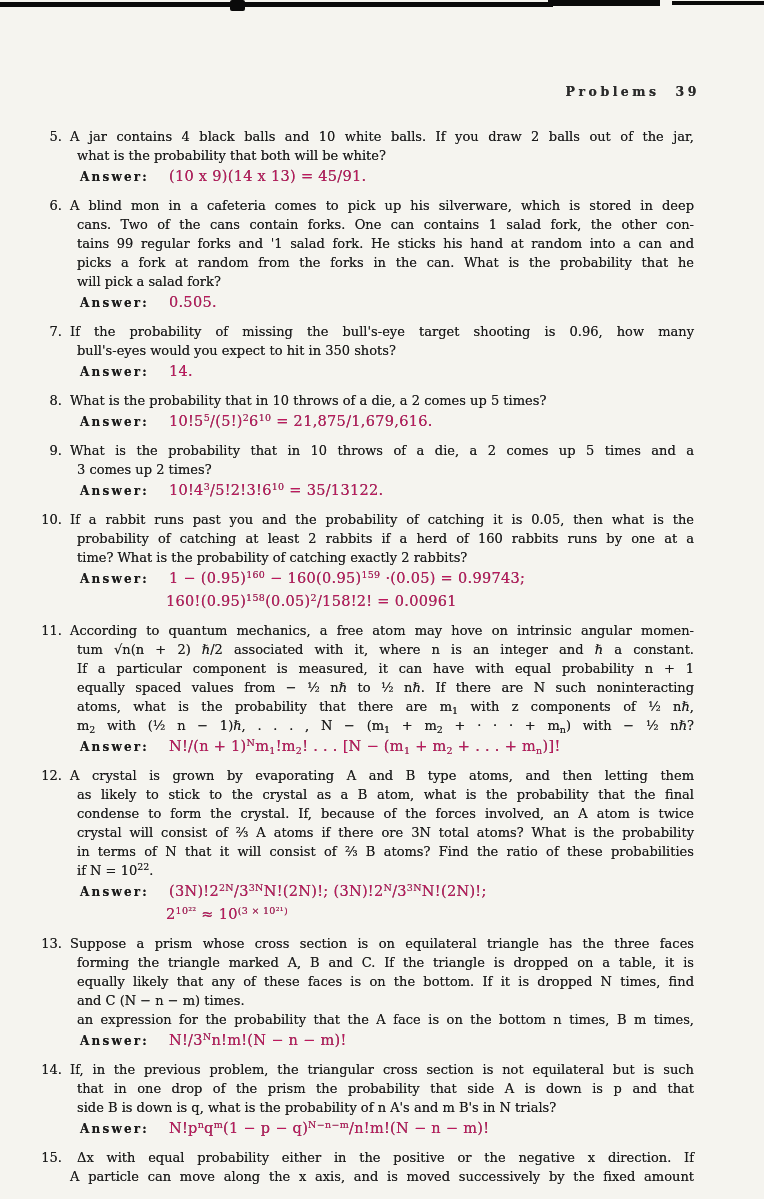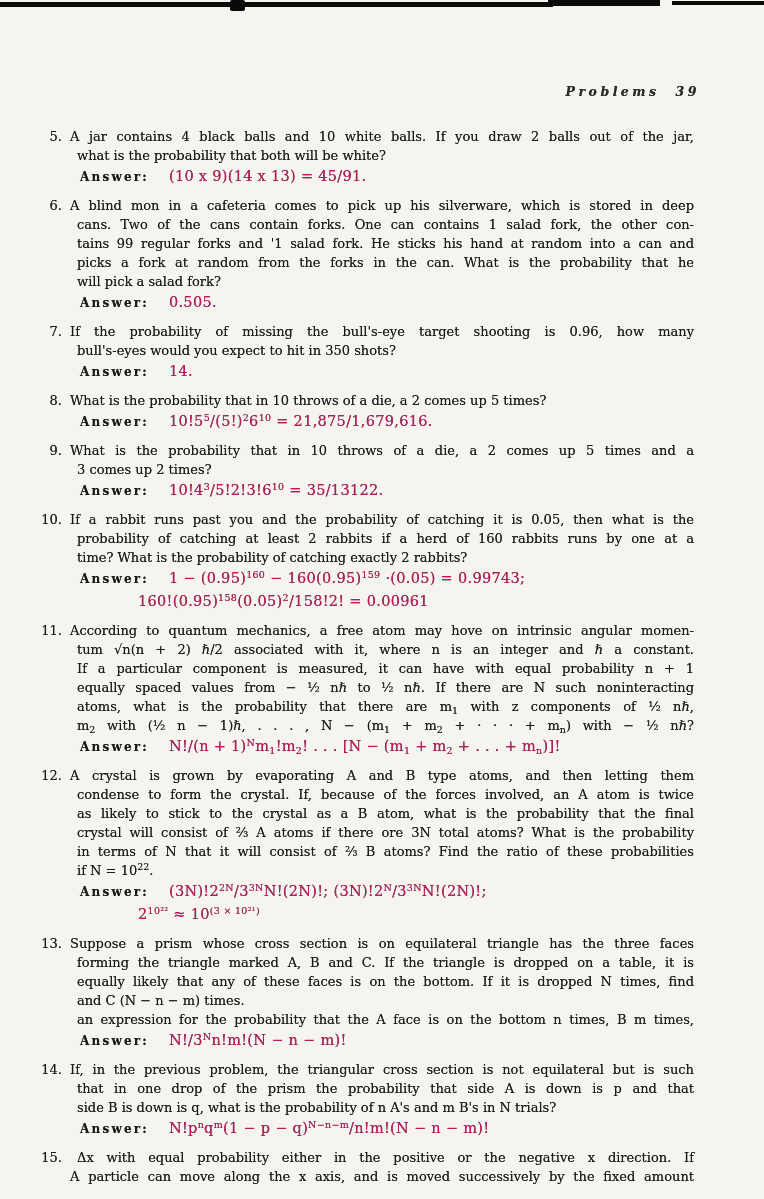--- a/index.html
+++ b/index.html
@@ -15,21 +15,21 @@
   
   .sb{position:absolute;background:#0a0a0a;}
   .sb1{left:0;top:2px;width:553px;height:5px;}
   .sb2{left:548px;top:0;width:112px;height:6px;}
   .sb3{left:672px;top:1px;width:92px;height:4px;}
   .sb4{left:230px;top:0;width:15px;height:11px;border-radius:2px;}
   .sb5{left:660px;top:7px;width:14px;height:2px;background:#f5f4ef;}
 
   .header{
     position:absolute;top:84px;right:64px;
-    font-size:12.5px;font-style:italic;font-weight:bold;
+    font-size:12.5px;font-weight:bold;
     letter-spacing:3.5px;color:#2b2b2b;
     text-shadow:0 0 .4px rgba(30,30,30,.7);
   }
   .header .pageno{margin-left:16px;}
 
   .content{
     position:absolute;top:127px;left:36px;width:658px;
   }
   .problem{display:flex;margin-top:8px;}
   .problem:first-child{margin-top:0;}
@@ -40,21 +40,21 @@
   }
   .plines{flex:1;margin-left:8px;min-width:0;}
   .line{
     font-size:13px;line-height:19px;
     text-shadow:0 0 .4px rgba(25,25,25,.7);
     white-space:normal;
   }
   .line.cont{padding-left:7px;}
   .line.j{text-align:justify;text-align-last:justify;text-justify:inter-word;}
   .line.ans{line-height:22px;padding-left:10px;}
-  .line.acont{margin-left:68px;padding-left:0;}
+  .line.acont{margin-left:96px;padding-left:0;}
   .alabel{
     font-weight:bold;font-size:12px;letter-spacing:2.2px;margin-right:20px;
   }
   .aformula{font-size:14.5px;letter-spacing:.3px;color:#be185d;}
   .aformula sup, .line sup{
     font-size:9.5px;line-height:0;position:relative;top:-5px;vertical-align:baseline;
   }
   .aformula sub, .line sub{
     font-size:9.5px;line-height:0;position:relative;bottom:-3px;vertical-align:baseline;
   }
@@ -138,22 +138,22 @@
           <div class="line j cont">equally spaced values from − ½ nℏ to ½ nℏ. If there are N such noninteracting</div>
           <div class="line j cont">atoms, what is the probability that there are m<sub>1</sub> with z components of ½ nℏ,</div>
           <div class="line j cont">m<sub>2</sub> with (½ n − 1)ℏ, . . . , N − (m<sub>1</sub> + m<sub>2</sub> + · · · + m<sub>n</sub>) with − ½ nℏ?</div>
           <div class="line ans"><span class="alabel">Answer:</span><span class="aformula">N!/(n + 1)<sup>N</sup>m<sub>1</sub>!m<sub>2</sub>! . . . [N − (m<sub>1</sub> + m<sub>2</sub> + . . . + m<sub>n</sub>)]!</span></div>
         </div>
       </div>
       <div class="problem">
         <div class="pnum">12.</div>
         <div class="plines">
           <div class="line j">A crystal is grown by evaporating A and B type atoms, and then letting them</div>
+          <div class="line j cont">as likely to stick to the crystal as a B atom, what is the probability that the final</div>
           <div class="line j cont">condense to form the crystal. If, because of the forces involved, an A atom is twice</div>
-          <div class="line j cont">as likely to stick to the crystal as a B atom, what is the probability that the final</div>
           <div class="line j cont">crystal will consist of ⅔ A atoms if there ore 3N total atoms? What is the probability</div>
           <div class="line j cont">in terms of N that it will consist of ⅔ B atoms? Find the ratio of these probabilities</div>
           <div class="line cont">if N = 10<sup>22</sup>.</div>
           <div class="line ans"><span class="alabel">Answer:</span><span class="aformula">(3N)!2<sup>2N</sup>/3<sup>3N</sup>N!(2N)!; (3N)!2<sup>N</sup>/3<sup>3N</sup>N!(2N)!;</span></div>
           <div class="line ans acont"><span class="aformula">2<sup>10²²</sup> ≈ 10<sup>(3 × 10²¹)</sup></span></div>
         </div>
       </div>
       <div class="problem">
         <div class="pnum">13.</div>
         <div class="plines">

